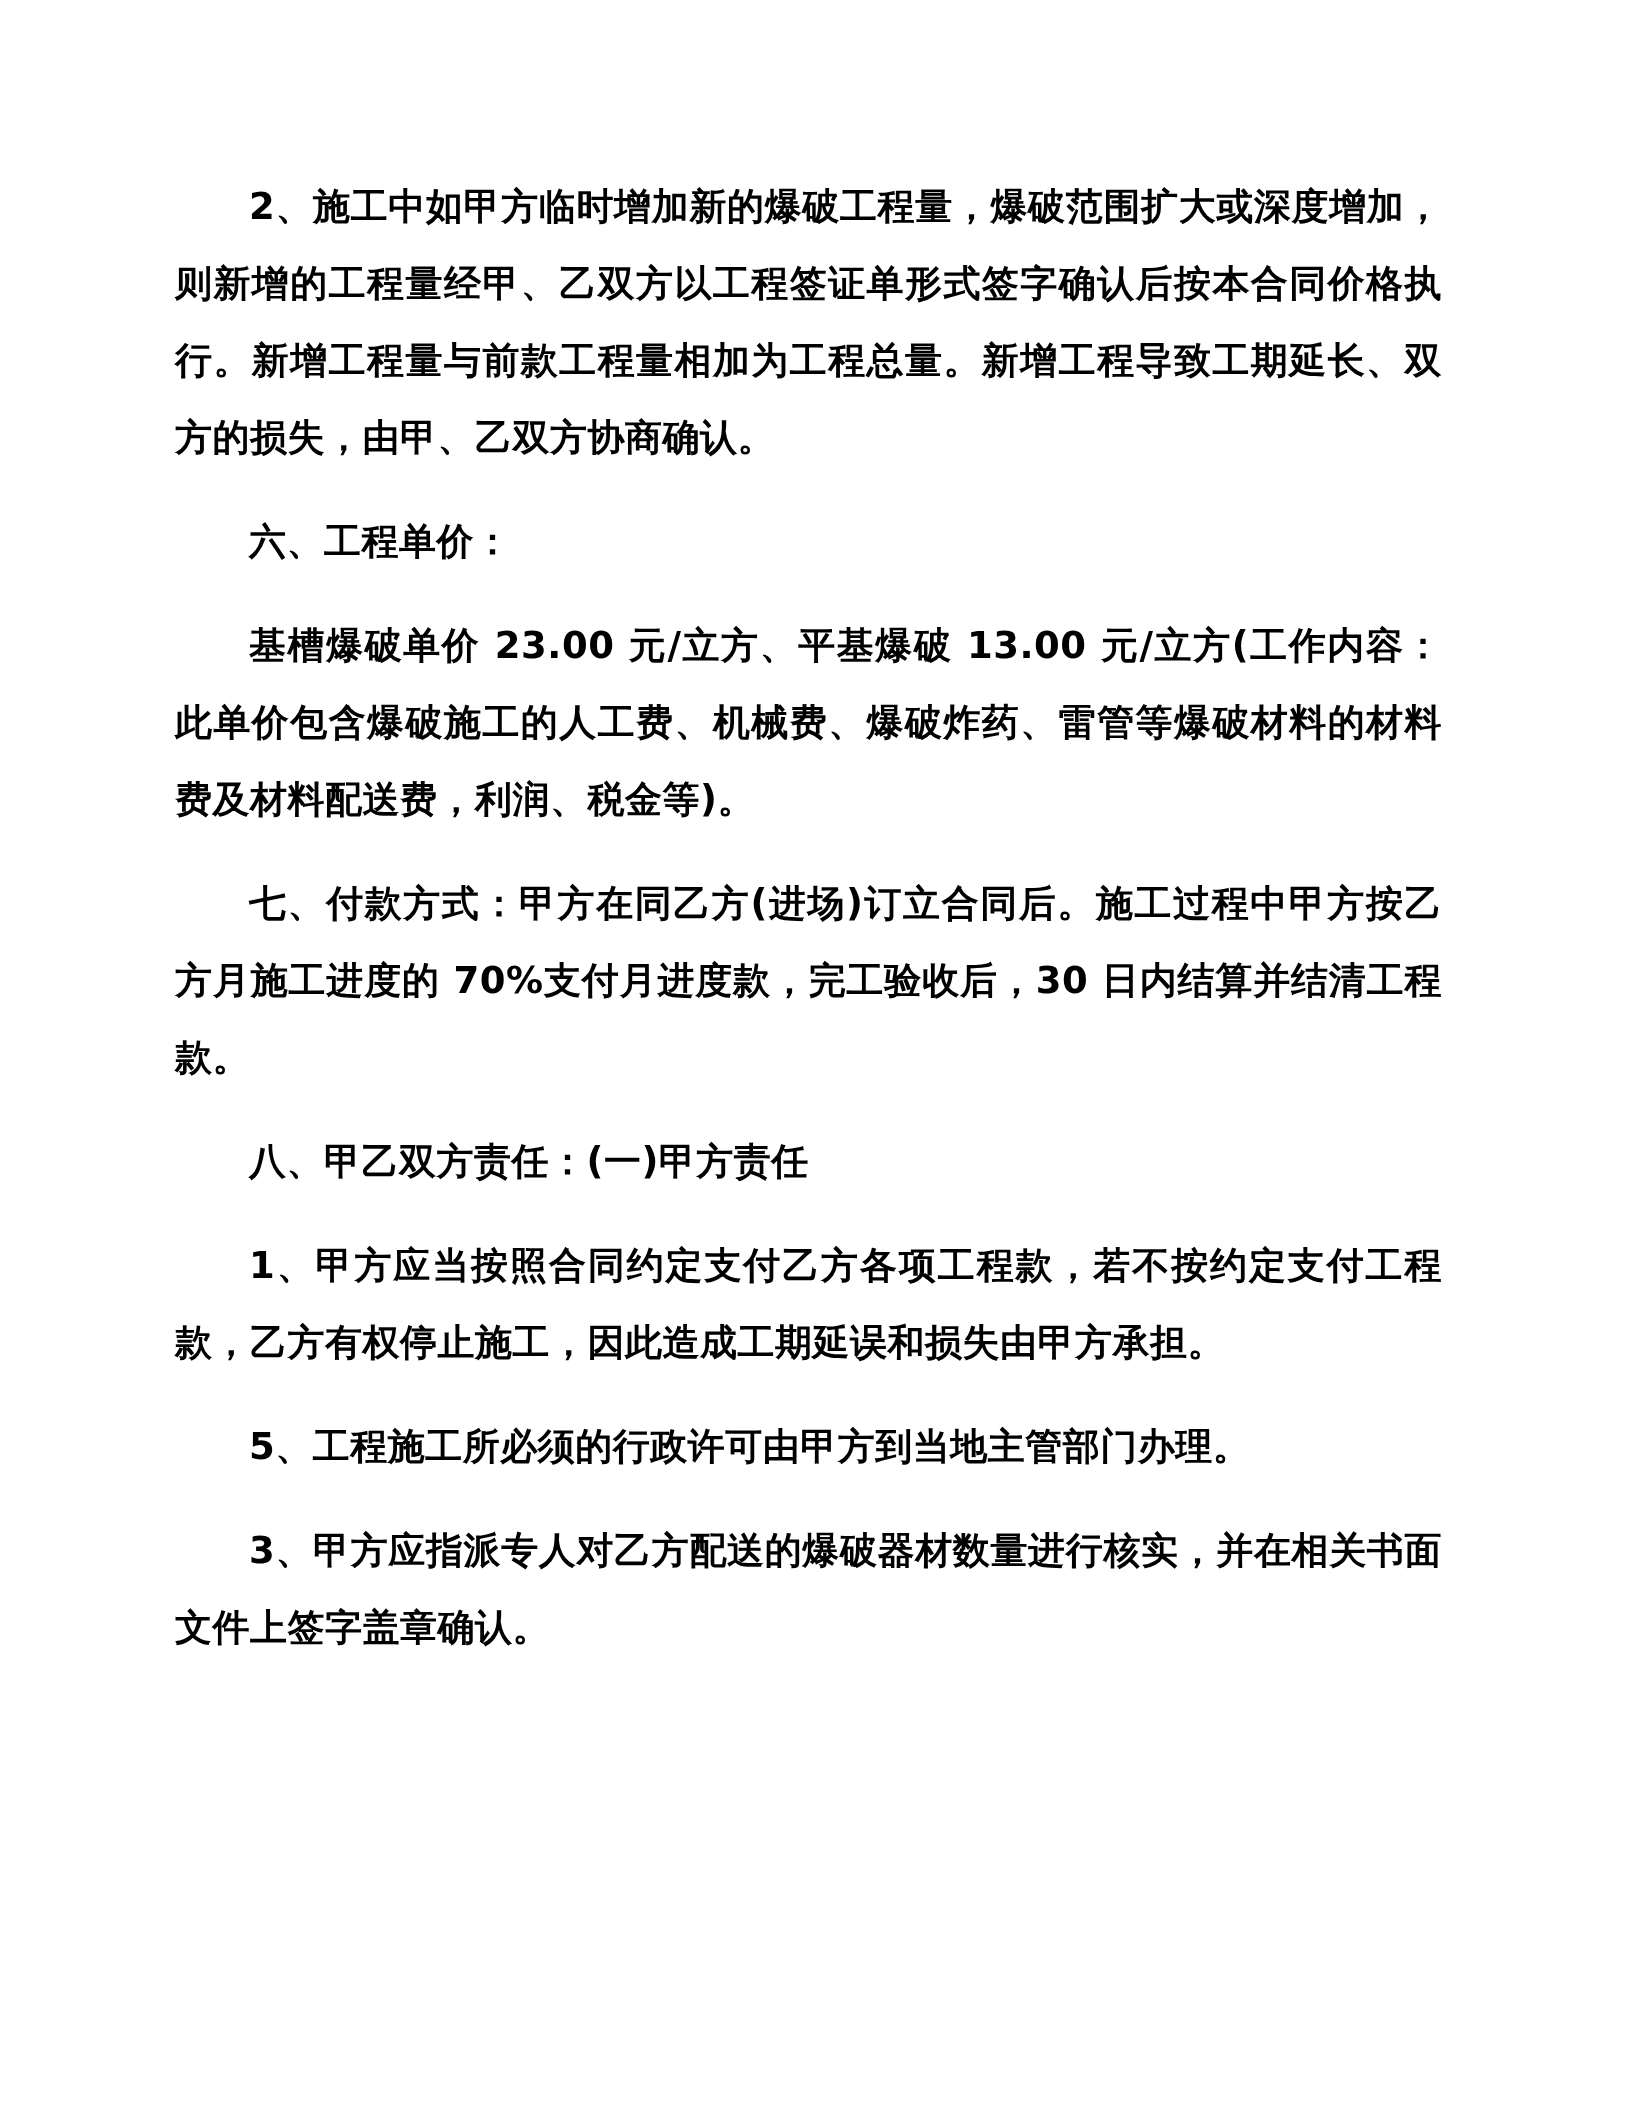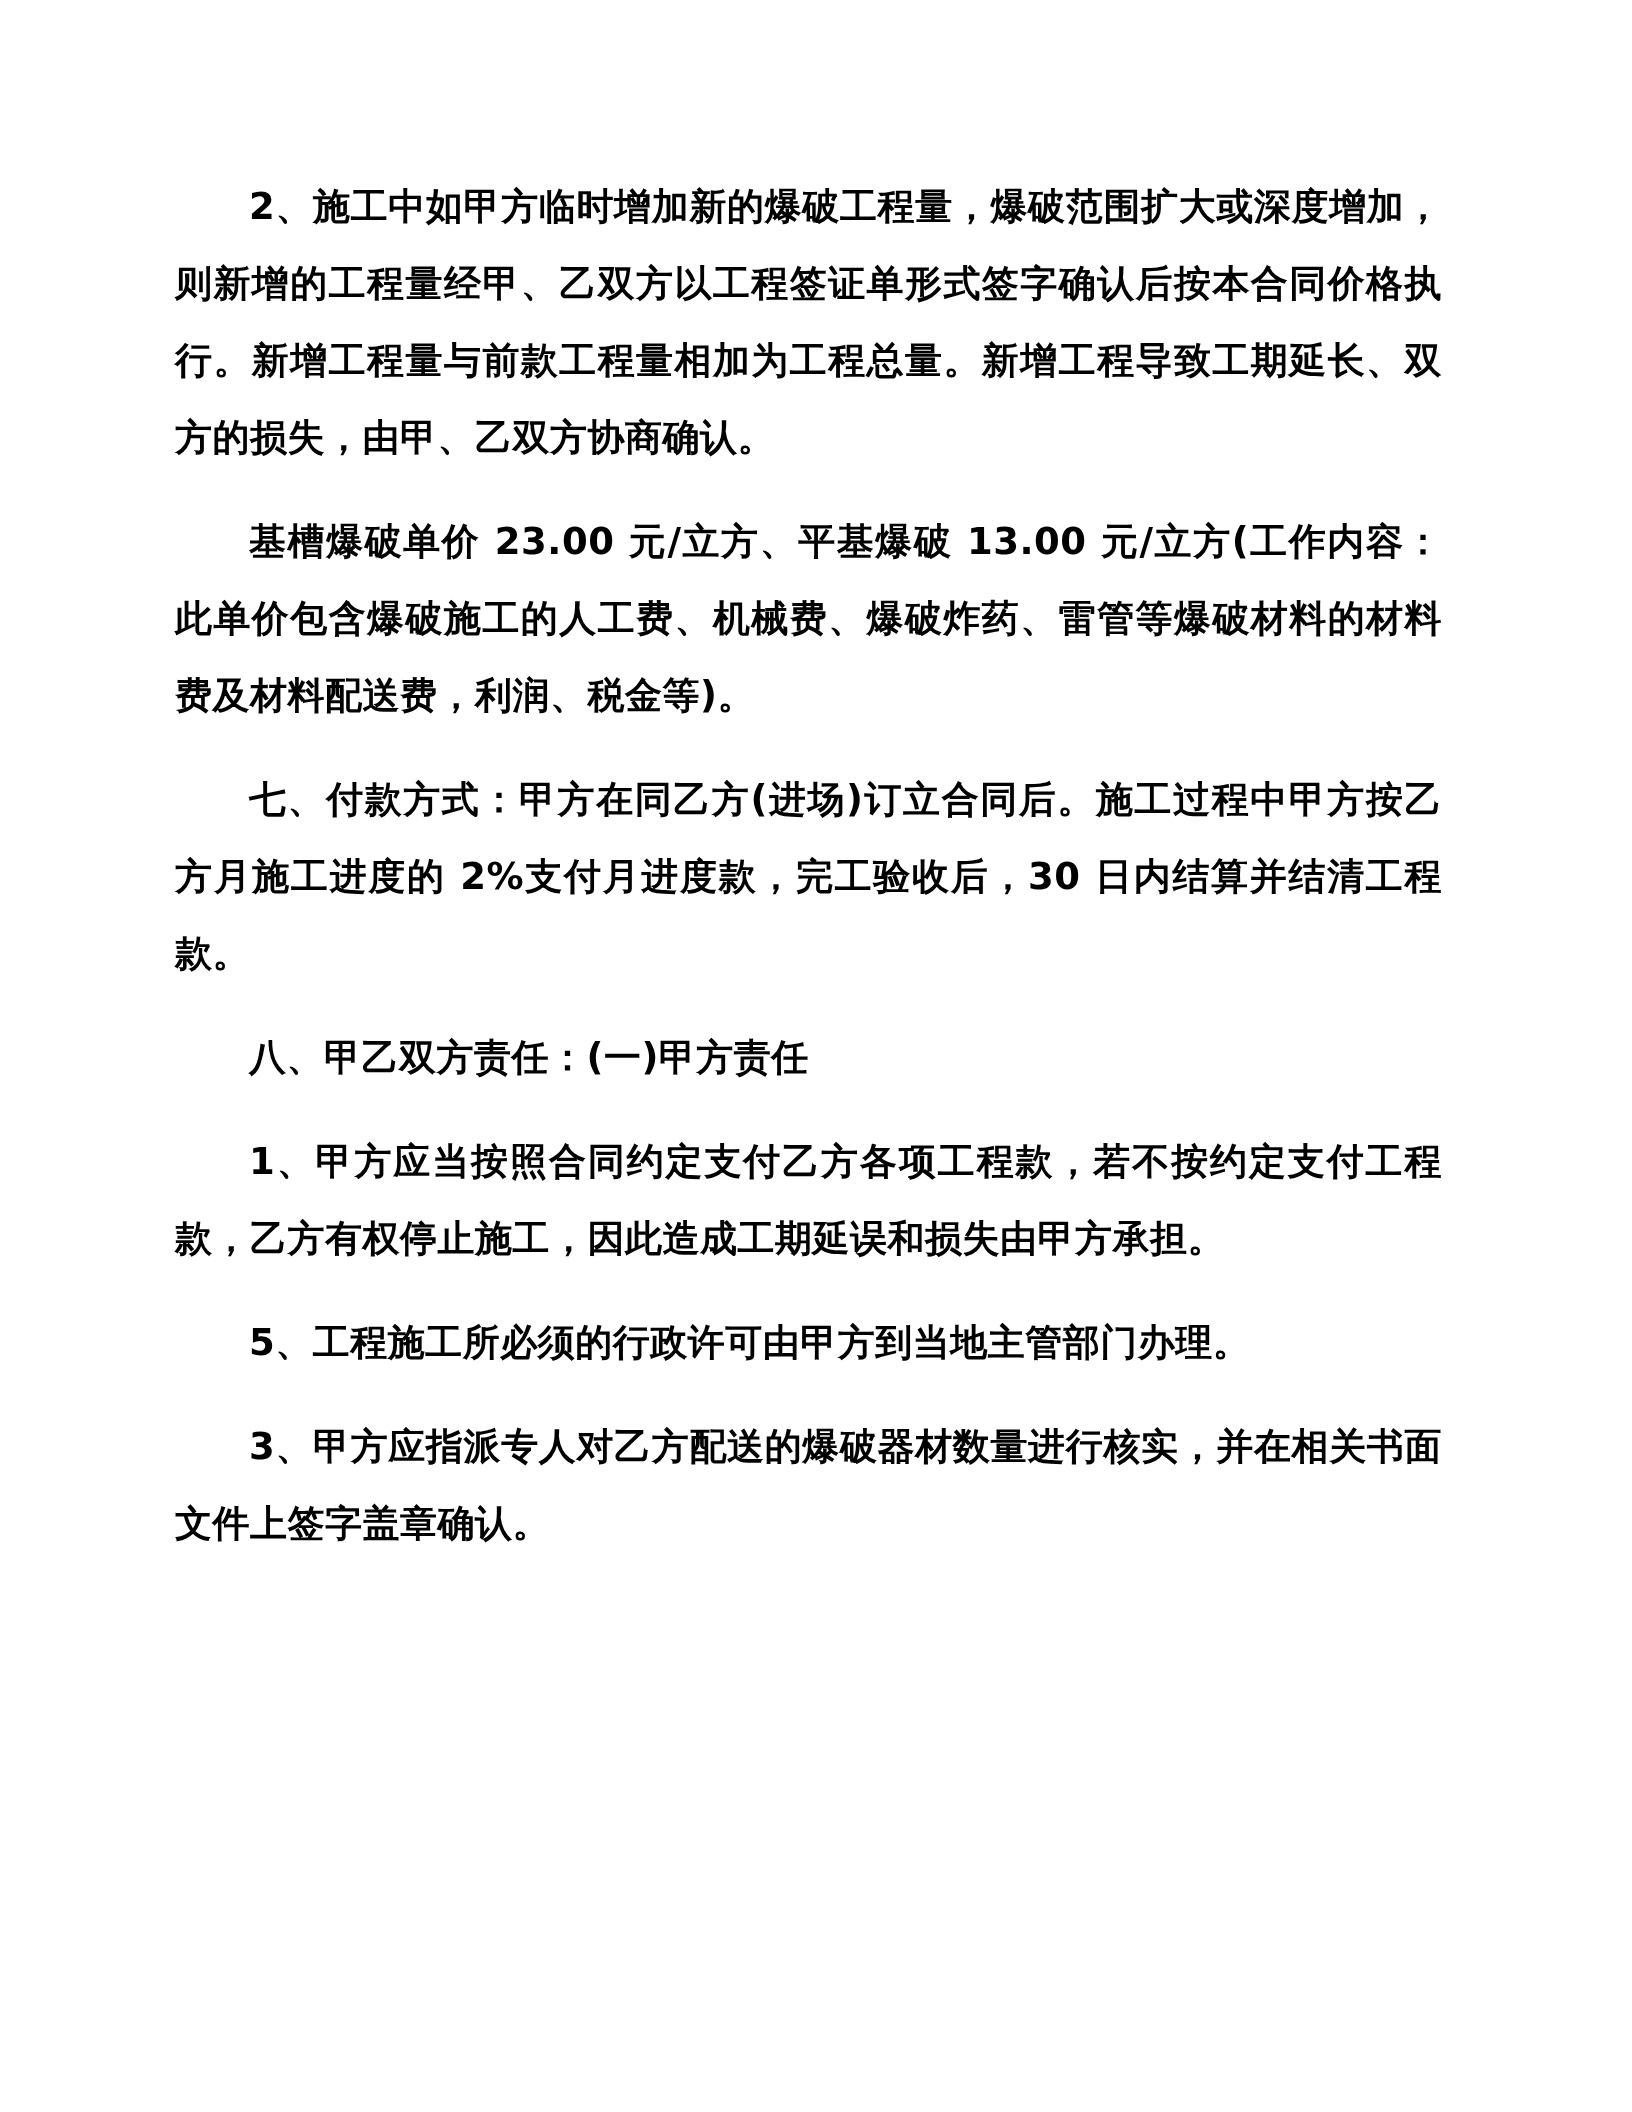--- a/index.html
+++ b/index.html
@@ -30,20 +30,21 @@
     margin: 0 16px 27px 0;
     letter-spacing: 0.5px;
   }
 </style>
 </head>
 <body>
 
 <div class="page">
   <div class="doc-body">
     <p class="para">2、施工中如甲方临时增加新的爆破工程量，爆破范围扩大或深度增加，则新增的工程量经甲、乙双方以工程签证单形式签字确认后按本合同价格执行。新增工程量与前款工程量相加为工程总量。新增工程导致工期延长、双方的损失，由甲、乙双方协商确认。</p>
+    <p class="para">六、工程单价：</p>
     <p class="para">基槽爆破单价 23.00 元/立方、平基爆破 13.00 元/立方(工作内容：此单价包含爆破施工的人工费、机械费、爆破炸药、雷管等爆破材料的材料费及材料配送费，利润、税金等)。</p>
-    <p class="para">七、付款方式：甲方在同乙方(进场)订立合同后。施工过程中甲方按乙方月施工进度的 2%支付月进度款，完工验收后，30 日内结算并结清工程款。</p>
+    <p class="para">七、付款方式：甲方在同乙方(进场)订立合同后。施工过程中甲方按乙方月施工进度的 70%支付月进度款，完工验收后，30 日内结算并结清工程款。</p>
     <p class="para">八、甲乙双方责任：(一)甲方责任</p>
     <p class="para">1、甲方应当按照合同约定支付乙方各项工程款，若不按约定支付工程款，乙方有权停止施工，因此造成工期延误和损失由甲方承担。</p>
     <p class="para">5、工程施工所必须的行政许可由甲方到当地主管部门办理。</p>
     <p class="para">3、甲方应指派专人对乙方配送的爆破器材数量进行核实，并在相关书面文件上签字盖章确认。</p>
   </div>
 </div>
 
 </body></html>

